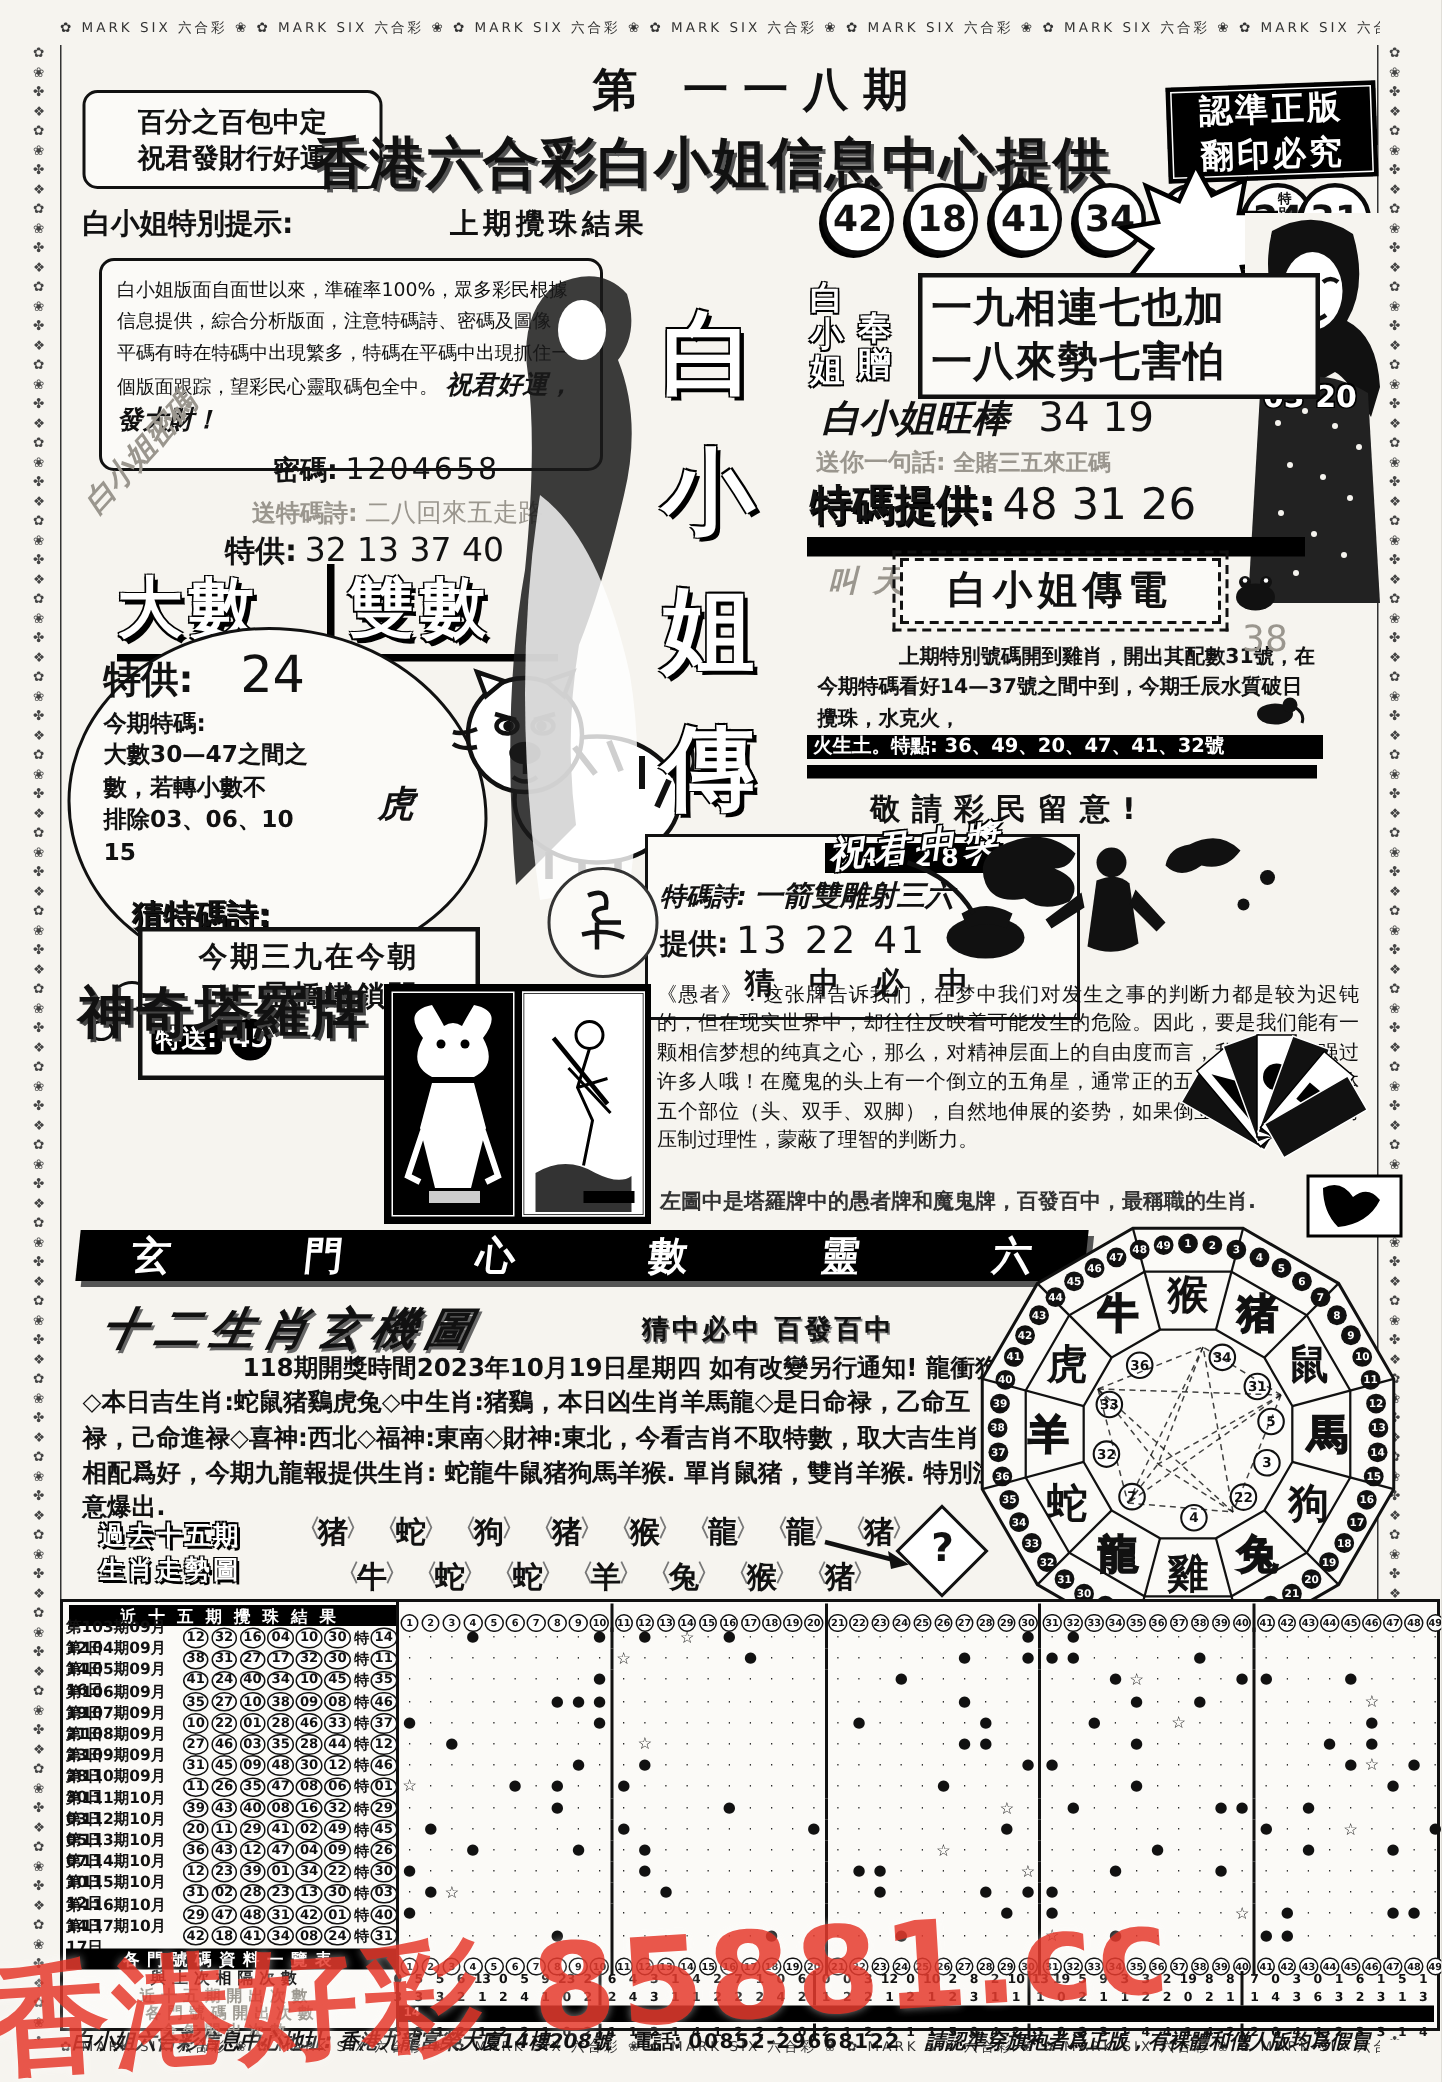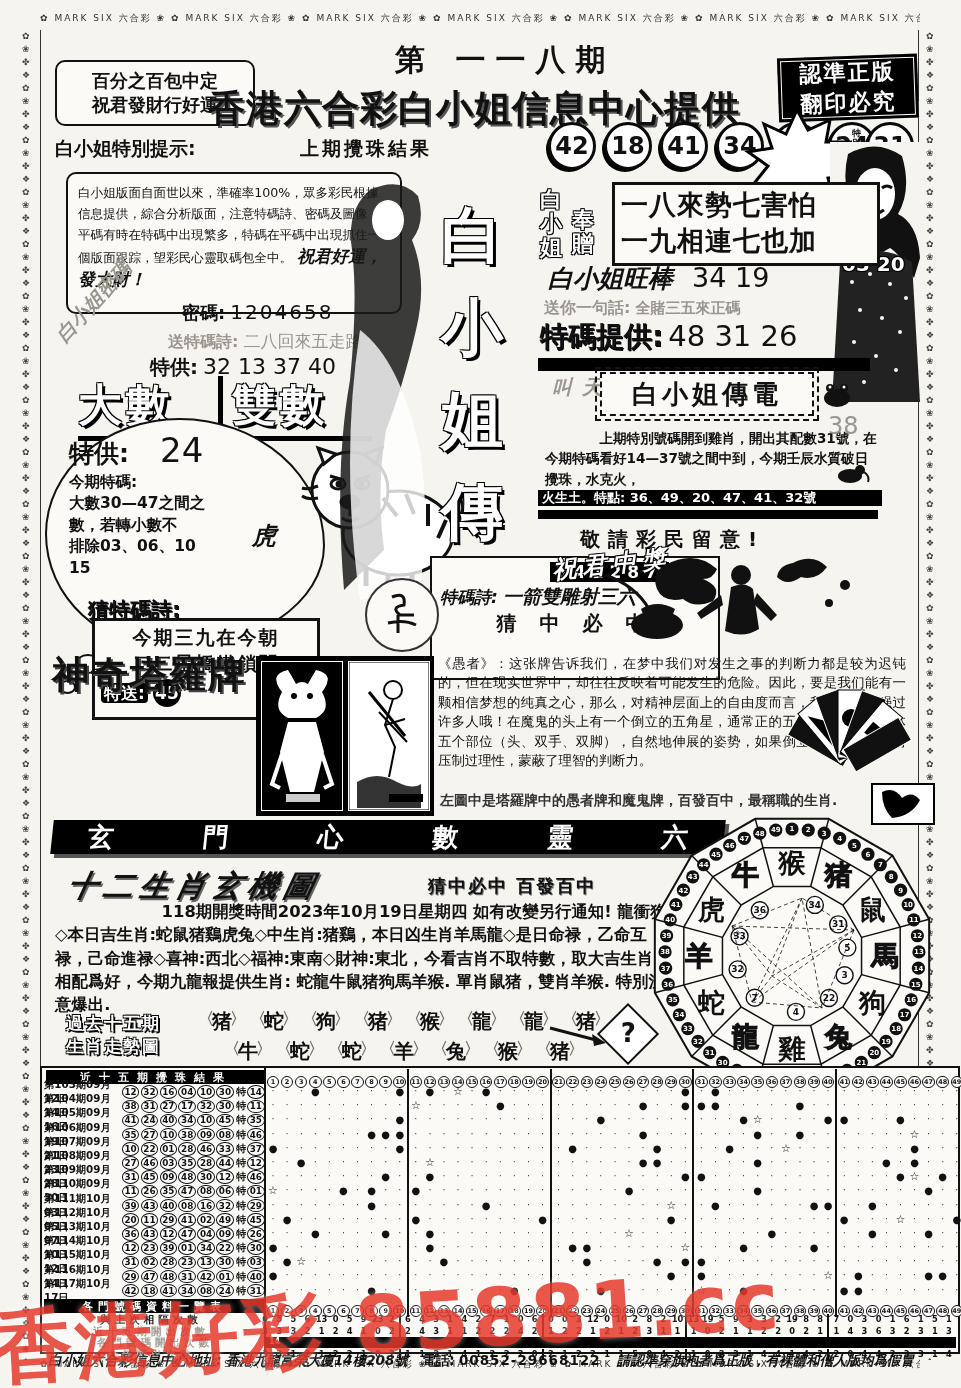--- a/index.html
+++ b/index.html
@@ -204,36 +204,40 @@
       <div>傳</div>
       <div>密</div>
     </div>
 
   <div class="abs" style="left:430px;top:556px;width:270px;height:112px;border:2px solid #111;background:#fbfaf7;padding:4px 8px;">
     <div class="inv b nowrap" style="display:inline-block;font-size:17px;letter-spacing:6px;padding:0 6px;margin-left:110px;">541287</div>
     <div class="nowrap" style="margin-top:2px;">
       <span class="b script" style="font-size:17px;">特碼詩:</span>
       <span class="b script" style="font-size:19px;">一箭雙雕射三六</span>
     </div>
+    <div class="nowrap" style="margin-top:2px;">
+      <span class="b" style="font-size:19px;">提供:</span>
+      <span style="font-size:25px;letter-spacing:2px;">13  22  41</span>
+    </div>
     <div class="b ctr" style="font-size:20px;letter-spacing:8px;">猜 中 必 中</div>
   </div>
   <svg class="abs" style="left:362px;top:575px;" width="80" height="80" viewBox="0 0 80 80">
     <circle cx="40" cy="40" r="36" fill="#fbfaf7" stroke="#333" stroke-width="2"></circle>
     <path d="M30 22 q14 -6 12 8 q-14 2 -4 10 h14 M26 48 q16 -4 28 2 M36 40 v18" stroke="#111" stroke-width="3" fill="none"></path>
   </svg>
 
   <div class="abs outl2 w900" style="left:540px;top:188px;font-size:22px;width:26px;line-height:24px;">
     <span>白小姐</span>
   </div>
   <div class="abs outl2 w900" style="left:572px;top:208px;font-size:22px;width:26px;line-height:24px;">
     <span>奉贈</span>
   </div>
   <div class="abs" style="left:612px;top:182px;width:250px;height:74px;border:3px solid #111;background:#fbfaf7;padding:2px 6px;">
+    <div class="w900" style="font-size:27px;letter-spacing:1px;">一九相連七也加</div>
     <div class="w900" style="font-size:27px;letter-spacing:1px;">一八來勢七害怕</div>
-    <div class="w900" style="font-size:27px;letter-spacing:1px;">一九相連七也加</div>
   </div>
   <div class="abs nowrap" style="left:548px;top:262px;">
     <span class="script b" style="font-size:25px;margin-top:41px;">白小姐旺棒</span>
     <span style="font-size:27px;margin-left:14px;">34  19</span>
   </div>
   <div class="abs nowrap faint" style="left:544px;top:298px;">
     <span class="w900" style="font-size:16px;">送你一句話:</span>
     <span class="b" style="font-size:15px;">全賭三五來正碼</span>
   </div>
   <div class="abs nowrap" style="left:540px;top:318px;">

